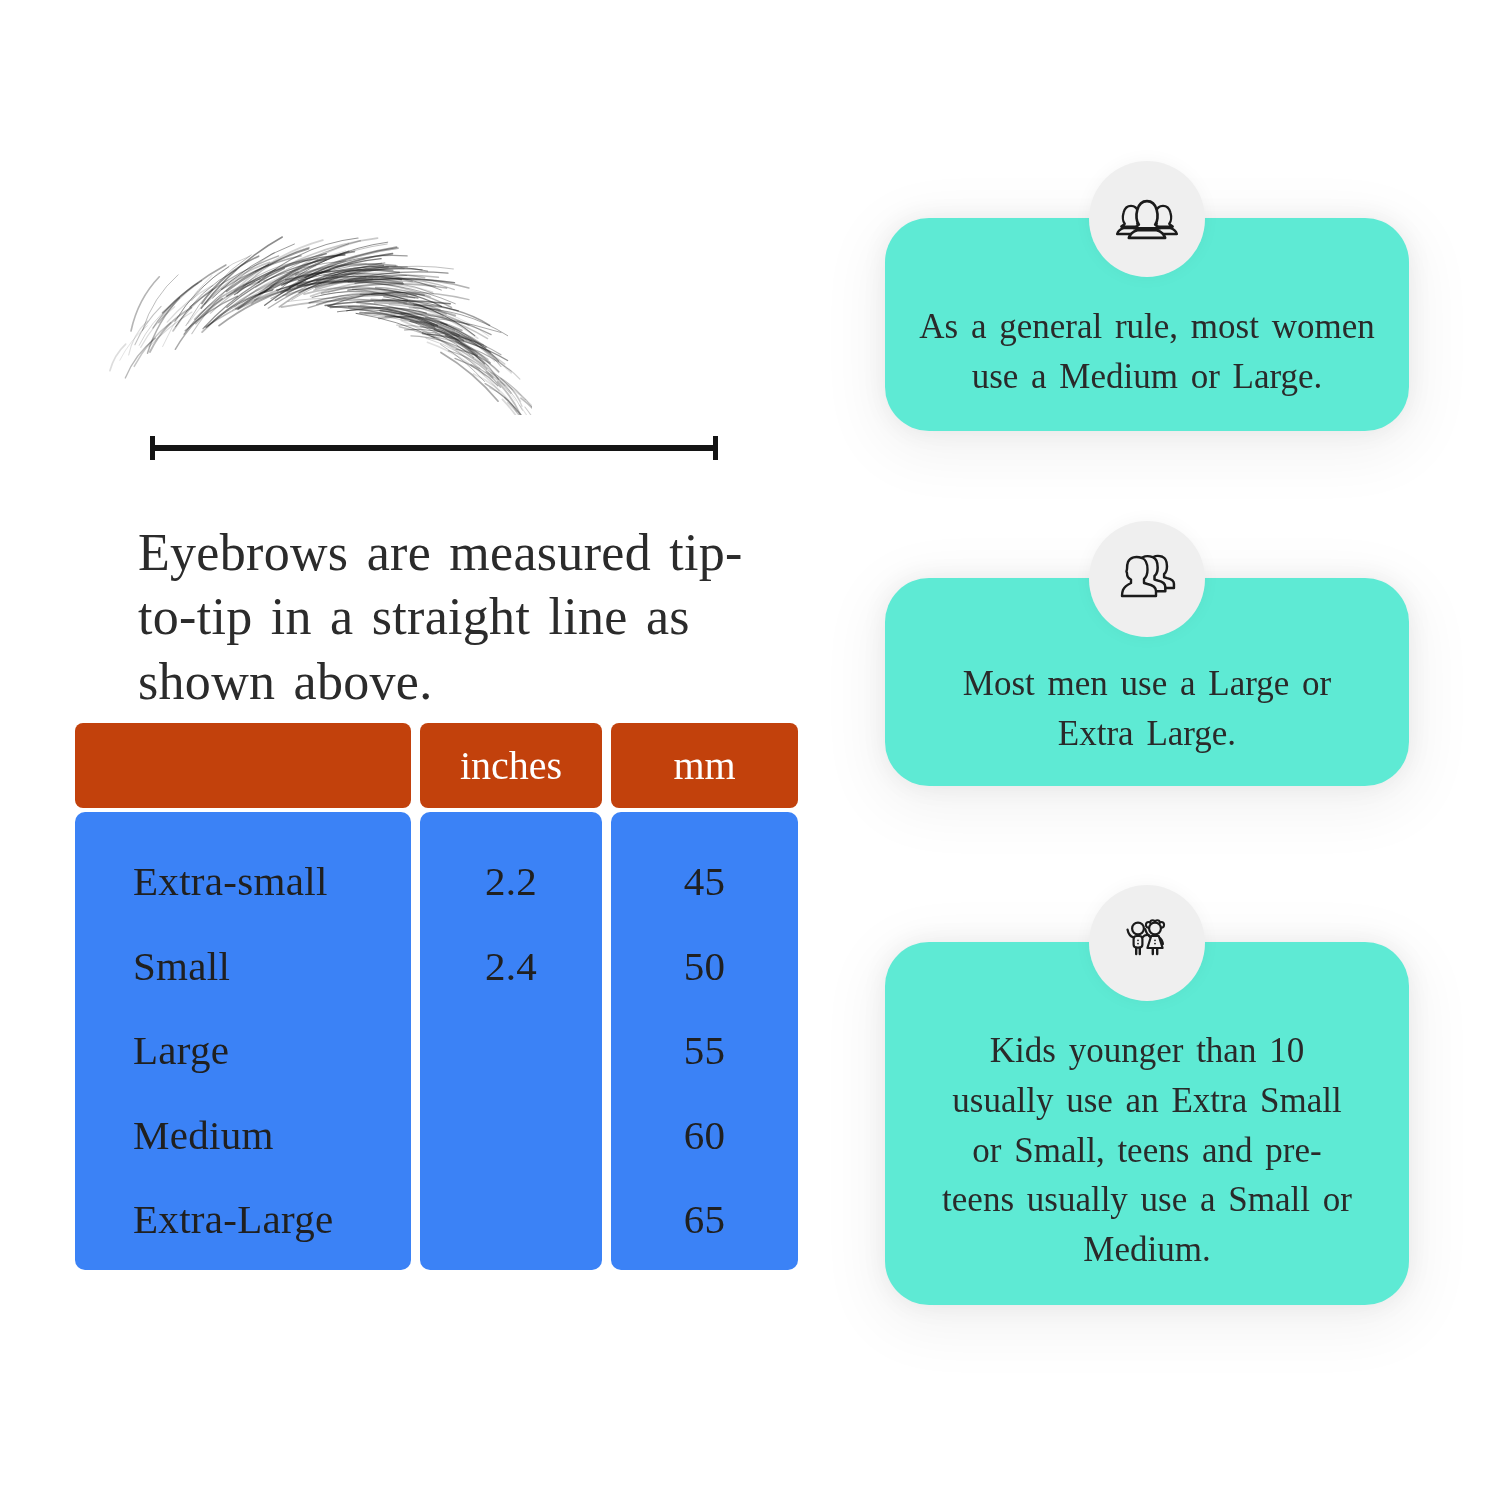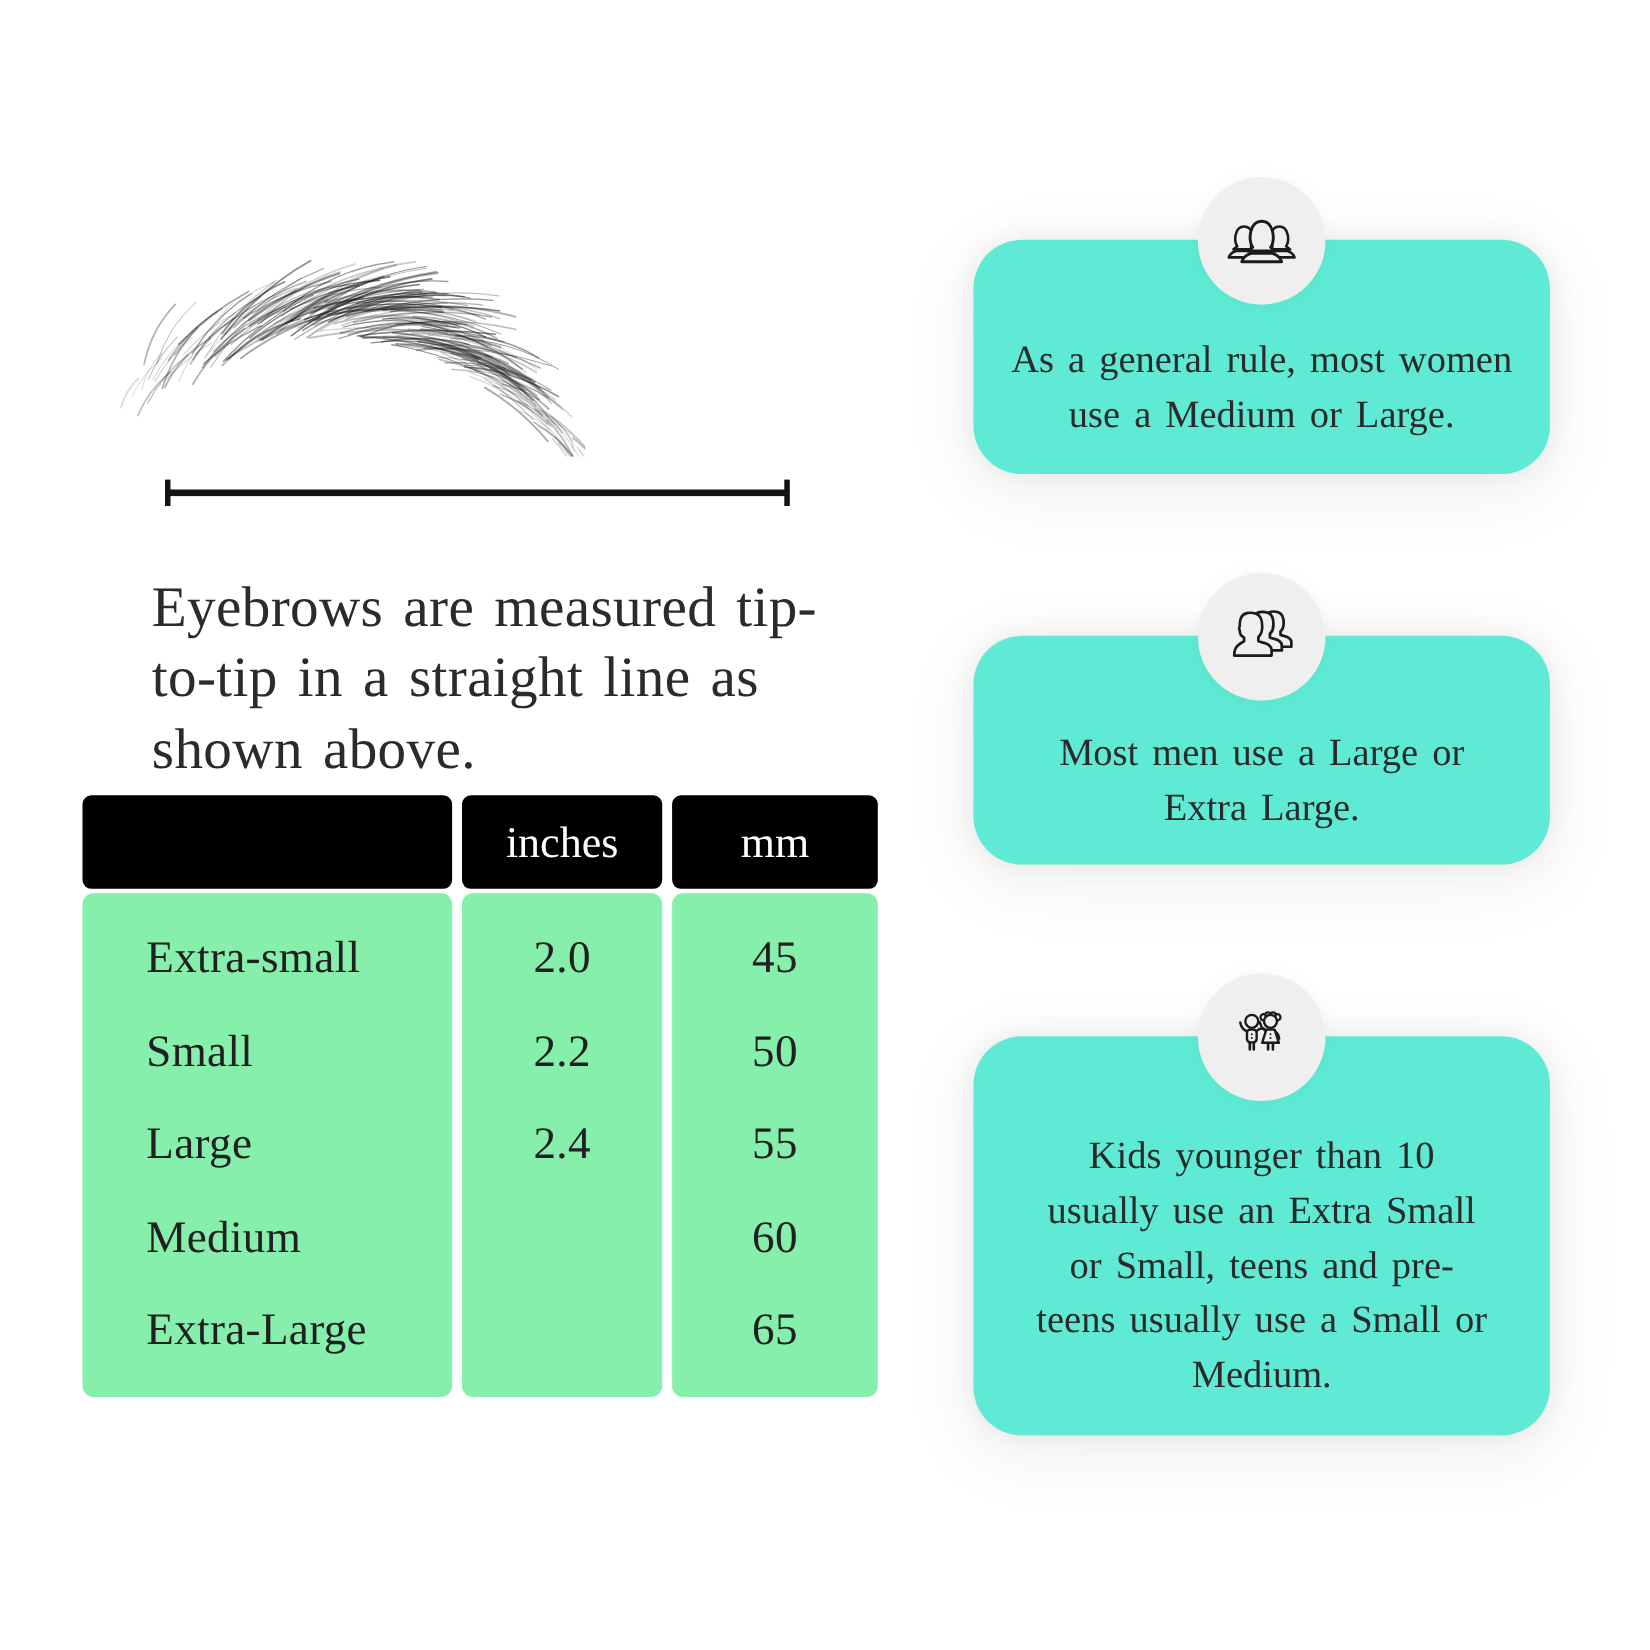--- a/index.html
+++ b/index.html
@@ -25,24 +25,24 @@
     font-size:52px;line-height:1.24;color:#2b2b2b;word-spacing:5px;letter-spacing:.3px;
   }
 
   
   .size-table{
     position:absolute;left:75px;top:723px;
     display:grid;grid-template-columns:336px 182px 187px;grid-template-rows:85px 458px;
     column-gap:9px;row-gap:4px;
   }
   .th{
-    background:#000000;border-radius:8px;color:#ffffff;
+    background:#c2410c;border-radius:8px;color:#ffffff;
     display:flex;align-items:center;justify-content:center;font-size:40px;
   }
-  .tcol{background:#86efac;border-radius:10px;padding-top:16px;box-sizing:border-box;}
+  .tcol{background:#3b82f6;border-radius:10px;padding-top:27px;box-sizing:border-box;}
   .cell{height:84.5px;display:flex;align-items:center;font-size:41px;color:#202020;letter-spacing:.3px;}
   .tcol.labels .cell{padding-left:58px;}
   .tcol.nums .cell{justify-content:center;}
 
   
   .card{
     position:absolute;left:885px;width:524px;background:#5eead4;border-radius:44px;
     box-shadow:0 0 26px rgba(0,0,0,.065), 0 14px 60px 12px rgba(0,0,0,.05);
     display:flex;align-items:center;justify-content:center;
   }
@@ -297,21 +297,20 @@
     <div class="th">mm</div>
 
     <div class="tcol labels">
       <div class="cell">Extra-small</div>
       <div class="cell">Small</div>
       <div class="cell">Large</div>
       <div class="cell">Medium</div>
       <div class="cell">Extra-Large</div>
     </div>
     <div class="tcol nums">
-      <div class="cell">2.0</div>
       <div class="cell">2.2</div>
       <div class="cell">2.4</div>
     </div>
     <div class="tcol nums">
       <div class="cell">45</div>
       <div class="cell">50</div>
       <div class="cell">55</div>
       <div class="cell">60</div>
       <div class="cell">65</div>
     </div>

